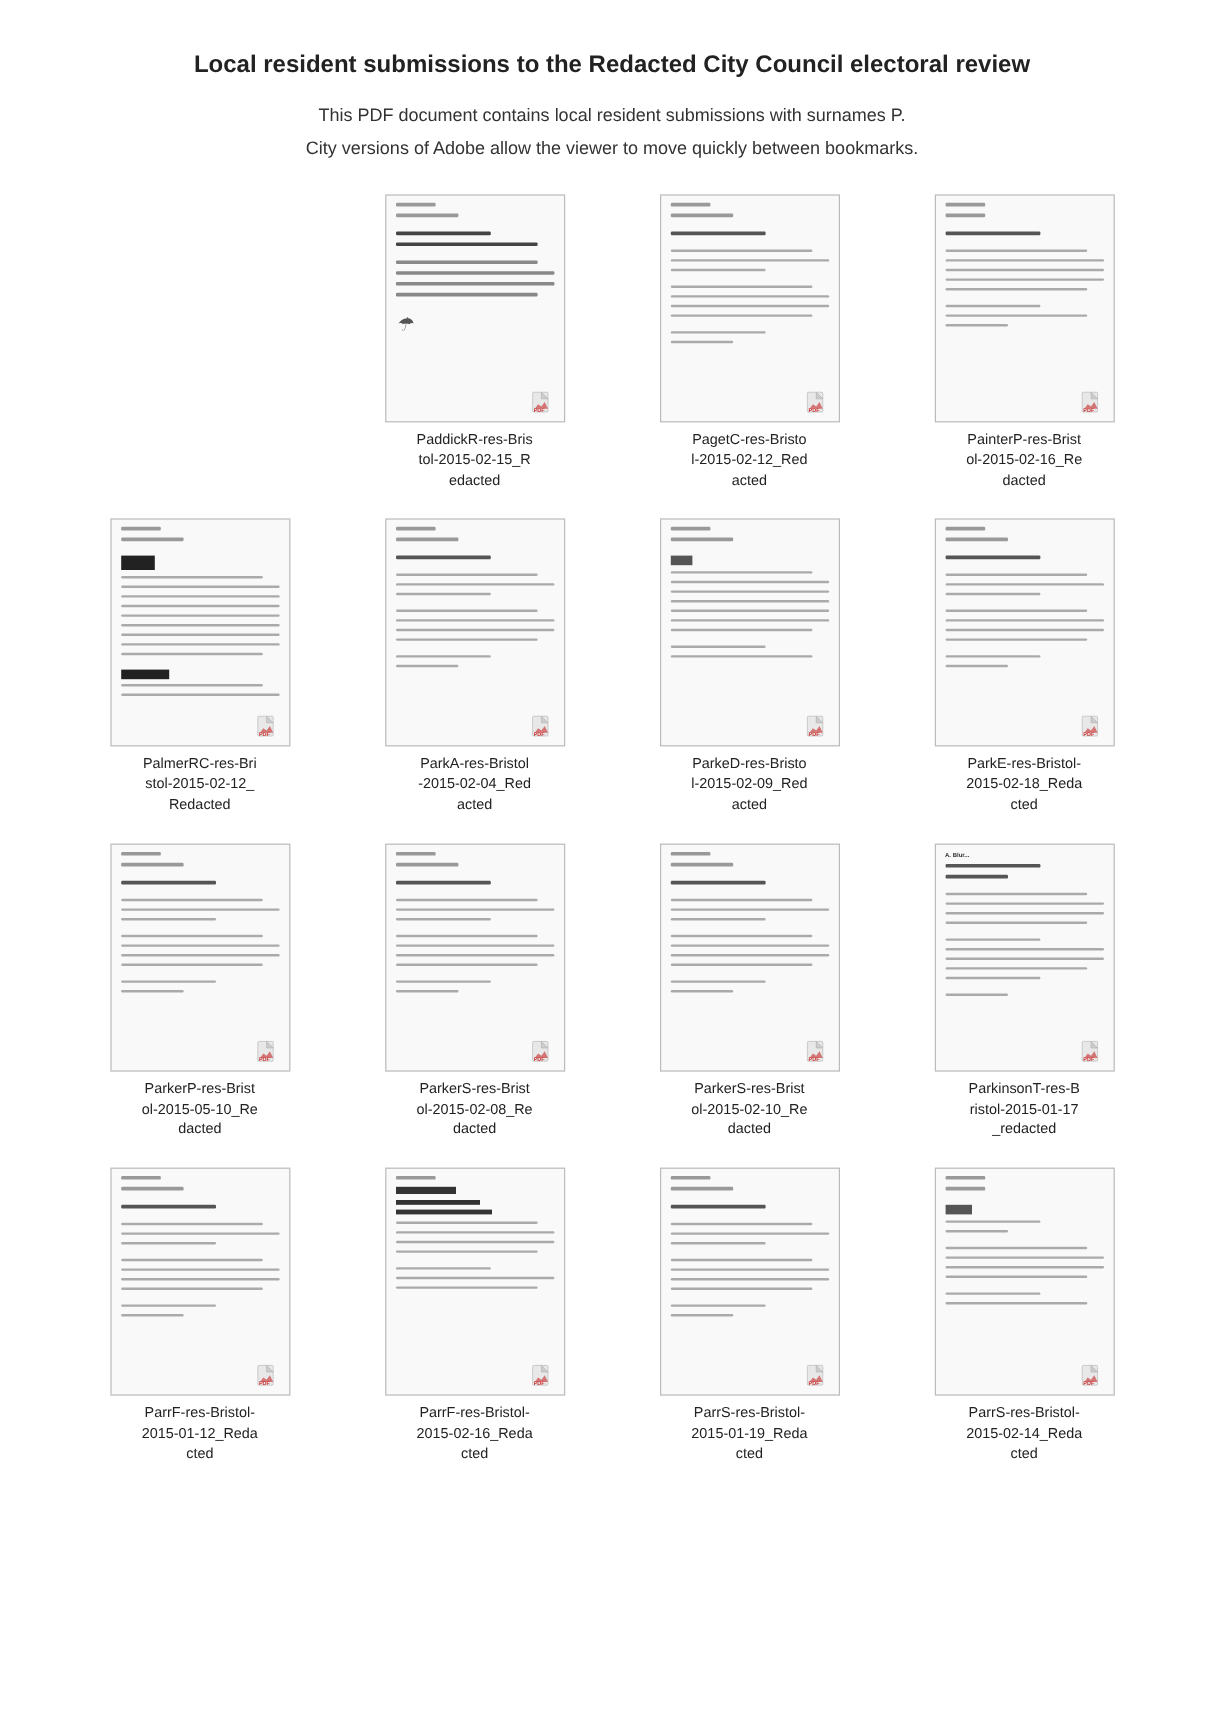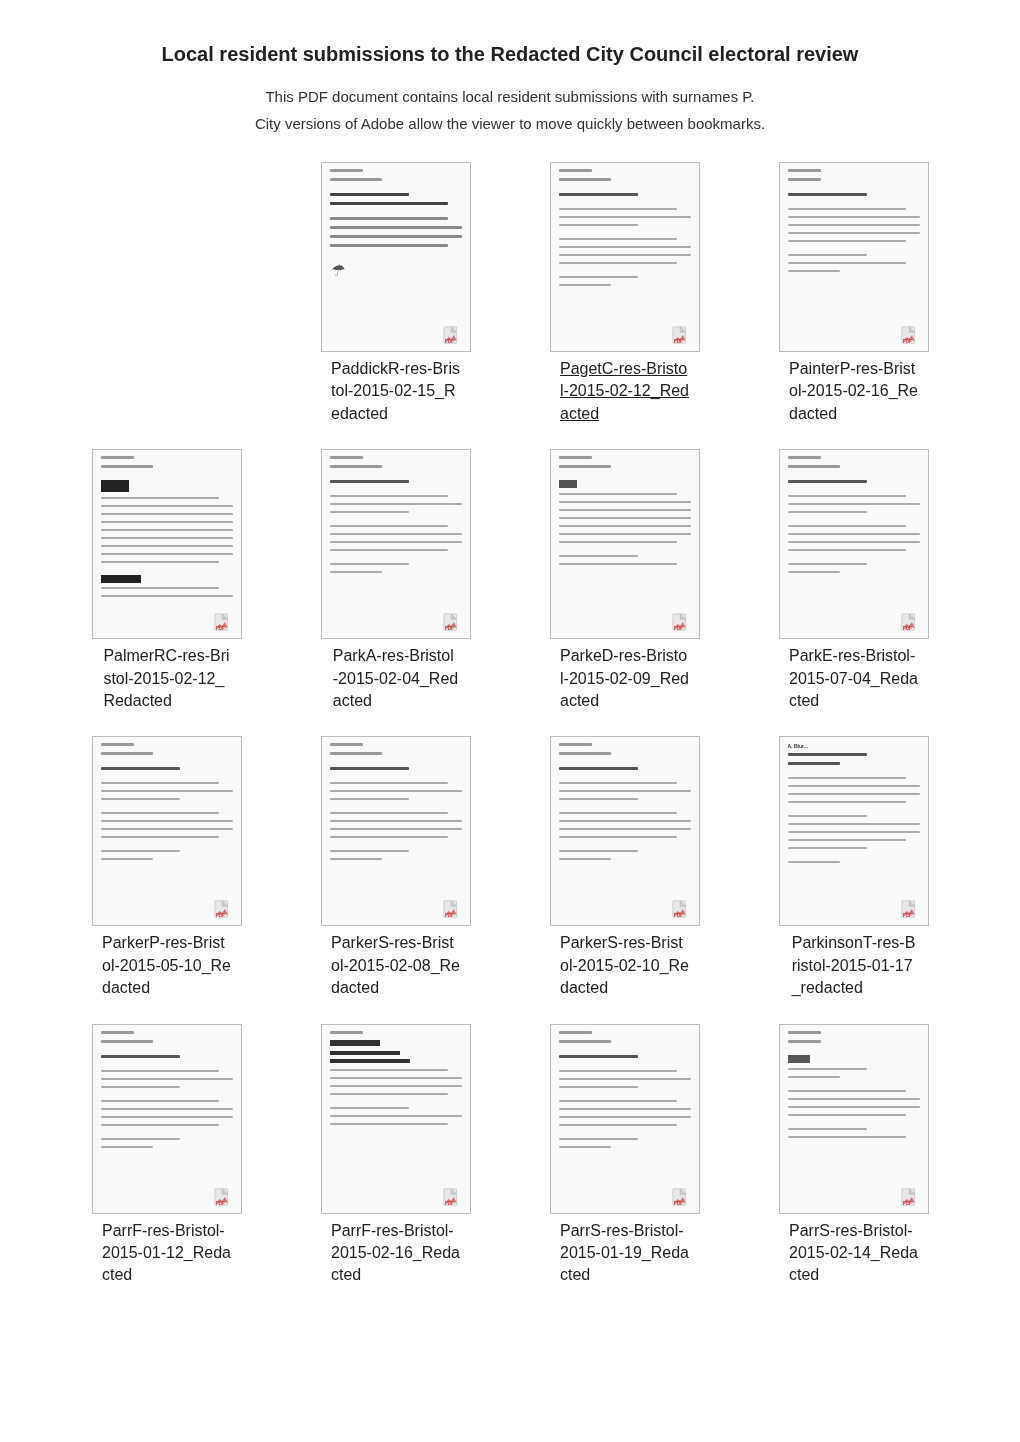--- a/index.html
+++ b/index.html
@@ -72,22 +72,22 @@
       bottom: 4px;
       right: 6px;
       width: 22px;
       height: 22px;
     }
     .pdf-icon svg {
       width: 22px;
       height: 22px;
     }
     .doc-label {
-      font-size: 16px;
-      text-align: left;
+      font-size: 12px;
+      text-align: center;
       margin-top: 6px;
       line-height: 1.4;
       color: #222;
     }
     
     .thumb-header {
       display: flex;
       flex-direction: column;
       gap: 2px;
       margin-bottom: 4px;
@@ -165,21 +165,21 @@
       <div class="pdf-icon">
     <svg viewBox="0 0 24 24" fill="none">
       <rect x="2" y="2" width="14" height="18" rx="1" fill="#e8e8e8" stroke="#aaa" stroke-width="0.5"></rect>
       <path d="M10 2 L16 8 L10 8 Z" fill="#ccc" stroke="#aaa" stroke-width="0.5"></path>
       <text x="3" y="20" font-size="5" fill="#cc3333" font-weight="bold">PDF</text>
 
       <path d="M4 17 L7 13 L10 15 L13 11 L16 17 Z" fill="#cc4444" opacity="0.7"></path>
     </svg>
   </div>
     </div>
-      <div class="doc-label" style="white-space: pre-line; text-decoration: underline;">PagetC-res-Bristo
+      <div class="doc-label" style="white-space: pre-line;">PagetC-res-Bristo
 l-2015-02-12_Red
 acted</div>
     </div>
     <div class="doc-item">
       <div class="doc-thumb">
       <div class="thumb-header">
         <div class="line tiny" style="background:#999"></div>
         <div class="line tiny" style="background:#999"></div>
         <div class="spacer"></div>
         <div class="line medium" style="background:#555"></div>
@@ -333,21 +333,21 @@
     <svg viewBox="0 0 24 24" fill="none">
       <rect x="2" y="2" width="14" height="18" rx="1" fill="#e8e8e8" stroke="#aaa" stroke-width="0.5"></rect>
       <path d="M10 2 L16 8 L10 8 Z" fill="#ccc" stroke="#aaa" stroke-width="0.5"></path>
       <text x="3" y="20" font-size="5" fill="#cc3333" font-weight="bold">PDF</text>
 
       <path d="M4 17 L7 13 L10 15 L13 11 L16 17 Z" fill="#cc4444" opacity="0.7"></path>
     </svg>
   </div>
     </div>
       <div class="doc-label" style="white-space: pre-line;">ParkE-res-Bristol-
-2015-07-04_Reda
+2015-02-18_Reda
 cted</div>
     </div>
     <div class="doc-item">
       <div class="doc-thumb">
       <div class="thumb-header">
         <div class="line tiny"></div>
         <div class="line short"></div>
         <div class="spacer"></div>
         <div class="line medium" style="background:#555"></div>
         <div class="spacer"></div>

